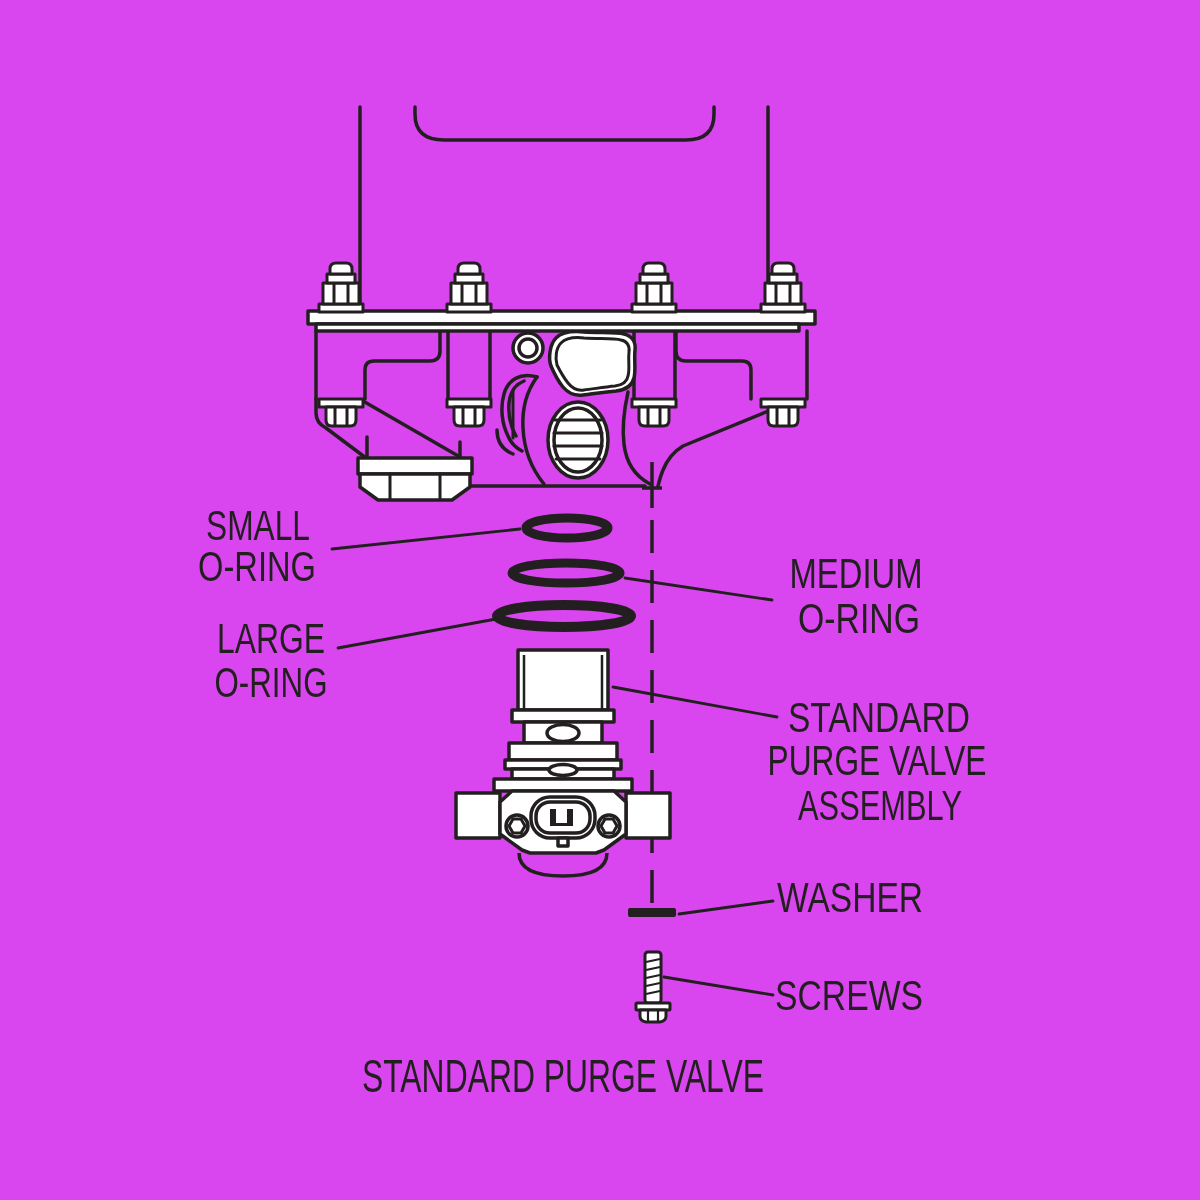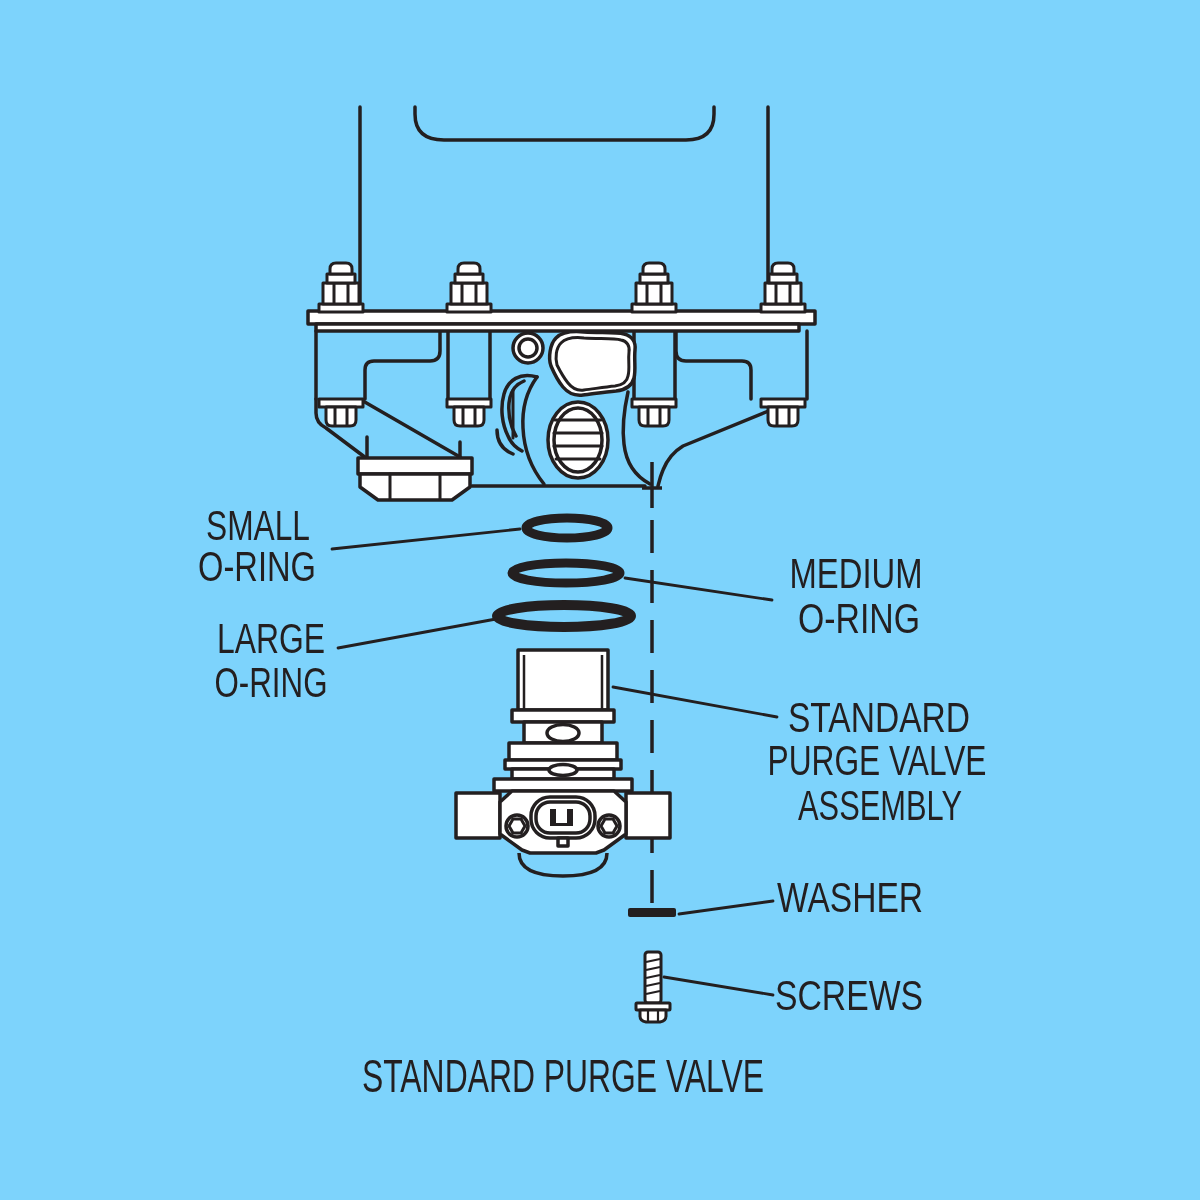--- a/index.html
+++ b/index.html
@@ -1,16 +1,16 @@
 <!DOCTYPE html>
 <html><head>
 <meta charset="utf-8">
 <style>
   html,body{margin:0;padding:0;background:#ffffff;}
-  .stage{position:relative;width:1200px;height:1200px;background:#7dd3fc;overflow:hidden;
+  .stage{position:relative;width:1200px;height:1200px;background:#d946ef;overflow:hidden;
          font-family:"Liberation Sans", sans-serif;}
   svg{position:absolute;left:0;top:0;}
   text{fill:#231f20;font-family:"Liberation Sans", sans-serif;}
 </style>
 </head>
 <body>
 
 <div class="stage">
 <svg width="1200" height="1200" viewBox="0 0 1200 1200">
 

